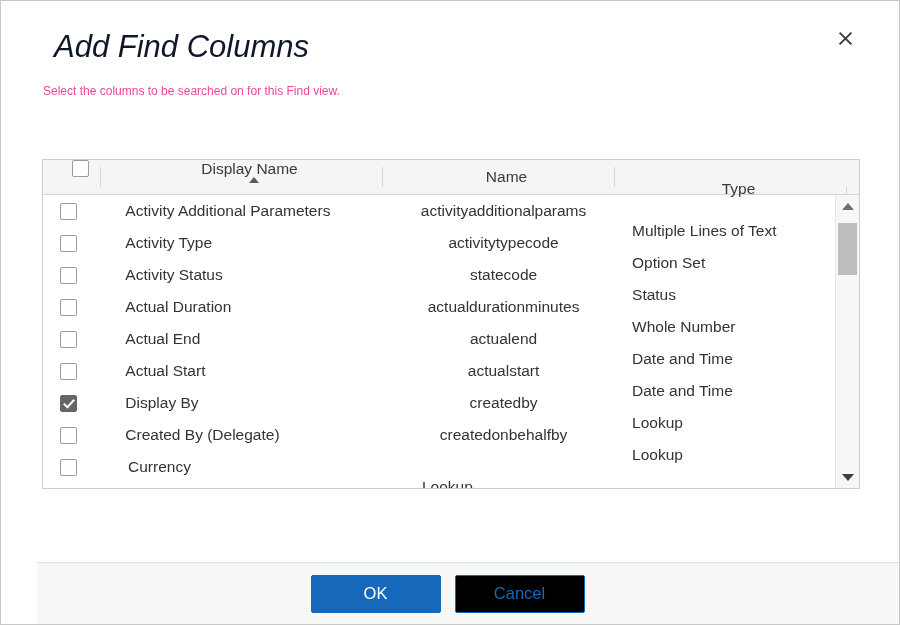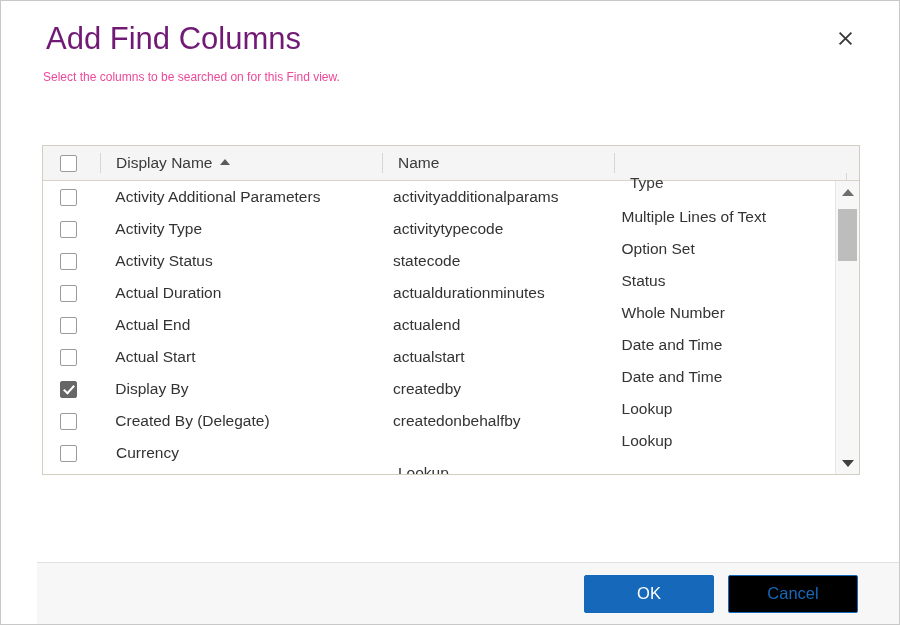--- a/index.html
+++ b/index.html
@@ -27,25 +27,26 @@
 
   
   .dlg-header {
     position: relative;
     padding: 14px 40px 0 41px;
     flex: 0 0 auto;
   }
   .dlg-title {
     font-size: 31px;
     line-height: 40px;
-    color: #701a75;
+    color: #0f172a;
     font-weight: normal;
     letter-spacing: 0px;
-    margin: 4px;
+    margin: 12px;
     font-family: "Liberation Sans", sans-serif;
+    font-style: italic;
   }
   .dlg-subtitle {
     font-size: 12px;
     line-height: 24px;
     color: #ec4899;
     margin: 6px 0 0 1px;
     font-family: "Liberation Sans", sans-serif;
   }
   .close-btn {
     position: absolute;
@@ -97,32 +98,33 @@
     box-sizing: border-box;
   }
   .grid-head .cell {
     font-size: 15.5px;
     color: #3a3a3a;
     box-sizing: border-box;
     display: flex;
     align-items: center;
     height: 100%;
     position: relative;
+    flex-direction: column;
   }
   .col-sep {
     position: absolute;
     top: 7px;
     bottom: 7px;
     width: 1px;
     background: #d6d6d6;
   }
 
   .c-check  { width: 58px; justify-content: flex-start; padding-left: 17px; }
   .c-disp   { width: 282px; padding-left: 15px; }
-  .c-name   { width: 232px; padding-left: 15px; }
+  .c-name   { width: 232px; padding-left: 15px; justify-content: center; }
   .c-type   { width: 232px; padding-left: 15px; margin-top: 39px; }
   .c-tail   { flex: 1 1 auto; }
 
   .sort-arrow {
     display: inline-block;
     margin-left: 8px;
     width: 0;
     height: 0;
     border-left: 5px solid transparent;
     border-right: 5px solid transparent;
@@ -142,20 +144,21 @@
     flex: 1 1 auto;
     overflow: hidden;
   }
   .grid-row {
     height: 32px;
     display: flex;
     align-items: center;
     font-size: 15.5px;
     color: #333333;
     box-sizing: border-box;
+    gap: 12px;
   }
   .grid-row .cell {
     box-sizing: border-box;
     display: flex;
     align-items: center;
     height: 100%;
     overflow: hidden;
     white-space: nowrap;
   }
 
@@ -232,21 +235,21 @@
   }
 
   
   .dlg-footer {
     flex: 0 0 auto;
     height: 62px;
     background: #f7f7f7;
     border-top: 1px solid #e1e1e1;
     display: flex;
     align-items: center;
-    justify-content: flex-end;
+    justify-content: center;
     padding-right: 41px;
     box-sizing: border-box;
     margin-left: 36px;
   }
   .btn {
     font-family: "Liberation Sans", sans-serif;
     font-size: 16.5px;
     height: 38px;
     box-sizing: border-box;
     cursor: pointer;

